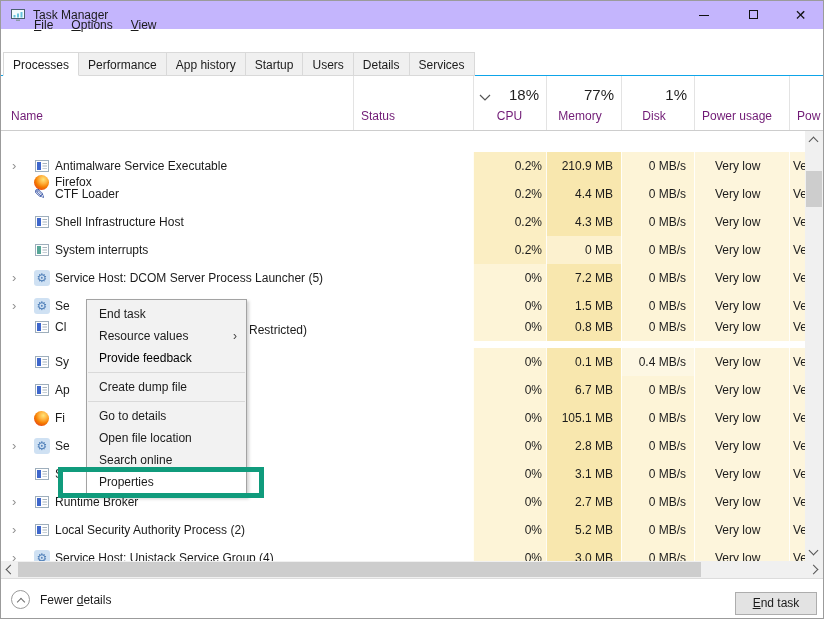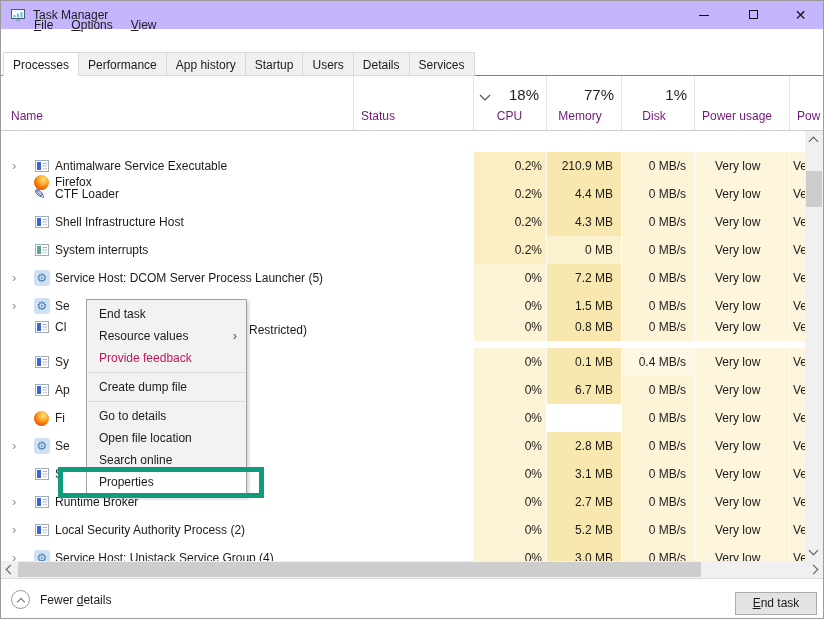--- a/index.html
+++ b/index.html
@@ -54,21 +54,21 @@
 
   
   .ic-firefox { width: 15px; height: 15px; border-radius: 50%; margin-top: 1px;
     background: radial-gradient(circle at 62% 30%, #ffe57a 0%, #ffb13d 30%, #f57c00 55%, #e64a19 80%, #b3321b 100%); }
   .ic-gear { width: 16px; height: 16px; background: #cfe1f3; border-radius: 3px; color: #4f7fb8; font-size: 12px; line-height: 16px; text-align: center; }
   .ic-pen { color: #24439c; font-size: 14px; line-height: 16px; }
 
   
   .ctx { position: absolute; left: 85px; top: 298px; width: 161px; background: #f2f2f2; border: 1px solid #a3a3a3; box-shadow: 2px 2px 3px rgba(0,0,0,0.18); z-index: 10; padding: 3px 0; }
   .ctx-item { height: 22px; line-height: 22px; padding-left: 12px; position: relative; white-space: nowrap; }
-  .ctx-item.disabled { color: #be185d; }
+  .ctx-item.disabled { color: #000000; }
   .ctx-item.props { background: #ffffff; }
   .ctx-sep { height: 1px; background: #d9d9d9; margin: 3px 1px; }
   .sub { position: absolute; right: 9px; top: 0; color: #444; }
 
   
   .annotation { position: absolute; left: 57px; top: 466px; width: 206px; height: 31px; border: 5px solid #109b7c; z-index: 20; pointer-events: none; }
 
   
   .vscroll { position: absolute; right: 0; top: 130px; width: 18px; height: 430px; background: #f0f0f0; z-index: 5; }
   .vs-thumb { position: absolute; left: 1px; top: 40px; width: 16px; height: 36px; background: #cdcdcd; }
@@ -267,20 +267,21 @@
         <div class="cell c-cpu heat-l">0%</div>
         <div class="cell c-mem heat-mem">6.7 MB</div>
         <div class="cell c-disk heat-l">0 MB/s</div>
         <div class="cell c-pow heat-p">Very low</div>
         <div class="cell c-trend heat-p">Ve</div>
       </div>
       <div class="row" style="top: 273px;">
         <span class="picon ic-firefox"></span>
         <span class="pname">Fi</span>
         <div class="cell c-cpu heat-l">0%</div>
+        <div class="cell c-mem heat-mem">105.1 MB</div>
         <div class="cell c-disk heat-l">0 MB/s</div>
         <div class="cell c-pow heat-p">Very low</div>
         <div class="cell c-trend heat-p">Ve</div>
       </div>
       <div class="row" style="top: 301px;">
         <span class="chev">›</span>
         <span class="picon ic-gear">⚙</span>
         <span class="pname">Se</span>
         <div class="cell c-cpu heat-l">0%</div>
         <div class="cell c-mem heat-mem">2.8 MB</div>

